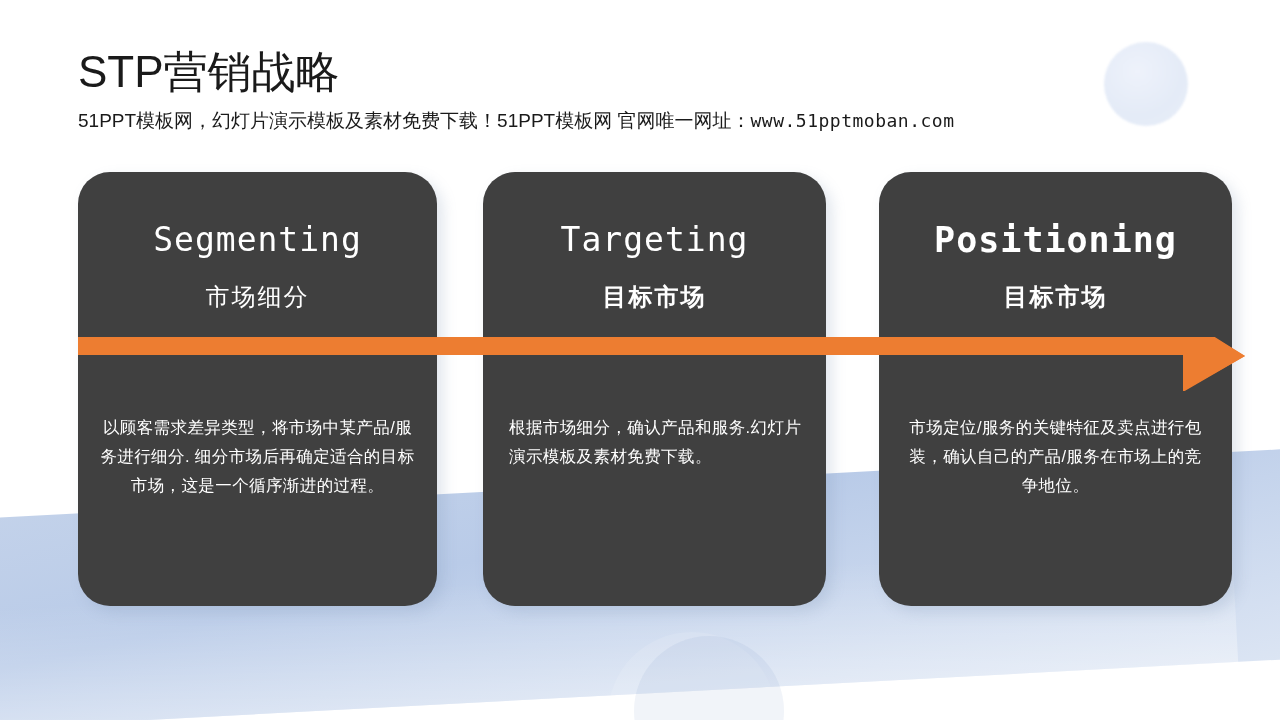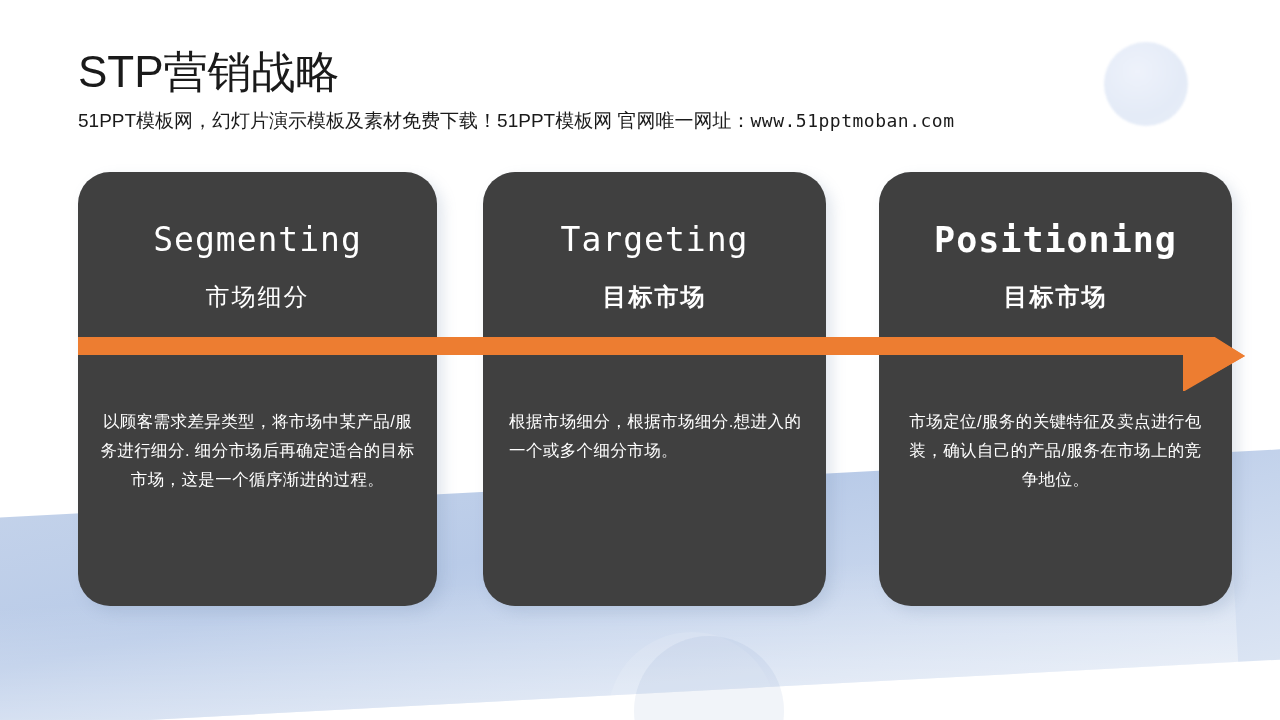--- a/index.html
+++ b/index.html
@@ -145,21 +145,21 @@
   .card-1 .card-head .cn { font-weight: 400; }
   .card-2 .card-head .en { font-size: 33px; font-weight: 400; }
   .card-2 .card-head .cn { font-weight: 700; }
   .card-3 .card-head .en { font-size: 35px; font-weight: 700; }
   .card-3 .card-head .cn { font-weight: 700; }
 
   .card-body {
     position: absolute;
     left: 22px;
     right: 22px;
-    top: 235px;
+    top: 241px;
     font-size: 16.5px;
     line-height: 29px;
     color: #ffffff;
     letter-spacing: 0.4px;
   }
   .card-1 .card-body { text-align: center; }
   .card-2 .card-body { text-align: left; left: 26px; right: 22px; }
   .card-3 .card-body { text-align: center; }
 
   
@@ -195,21 +195,21 @@
         <span class="cn">市场细分</span>
       </div>
       <div class="card-body">以顾客需求差异类型，将市场中某产品/服务进行细分. 细分市场后再确定适合的目标市场，这是一个循序渐进的过程。</div>
     </div>
 
     <div class="card card-2">
       <div class="card-head">
         <span class="en">Targeting</span>
         <span class="cn">目标市场</span>
       </div>
-      <div class="card-body">根据市场细分，根据市场细分.想进入的一个或多个细分市场。</div>
+      <div class="card-body">根据市场细分，确认产品和服务.幻灯片演示模板及素材免费下载。</div>
     </div>
 
     <div class="card card-3">
       <div class="card-head">
         <span class="en">Positioning</span>
         <span class="cn">目标市场</span>
       </div>
       <div class="card-body">市场定位/服务的关键特征及卖点进行包装，确认自己的产品/服务在市场上的竞争地位。</div>
     </div>
 

